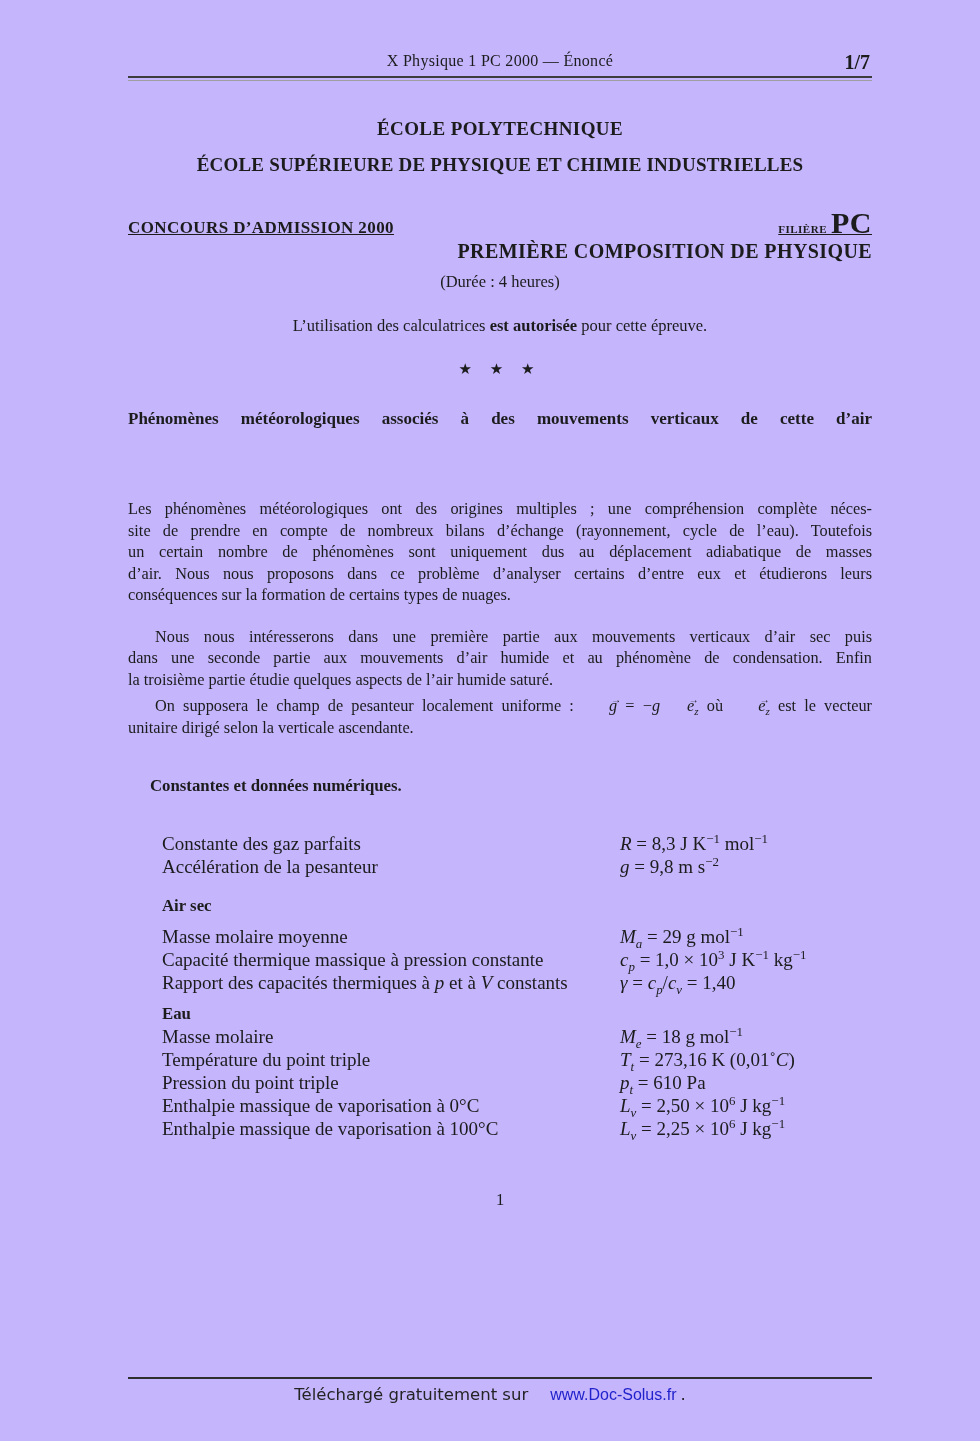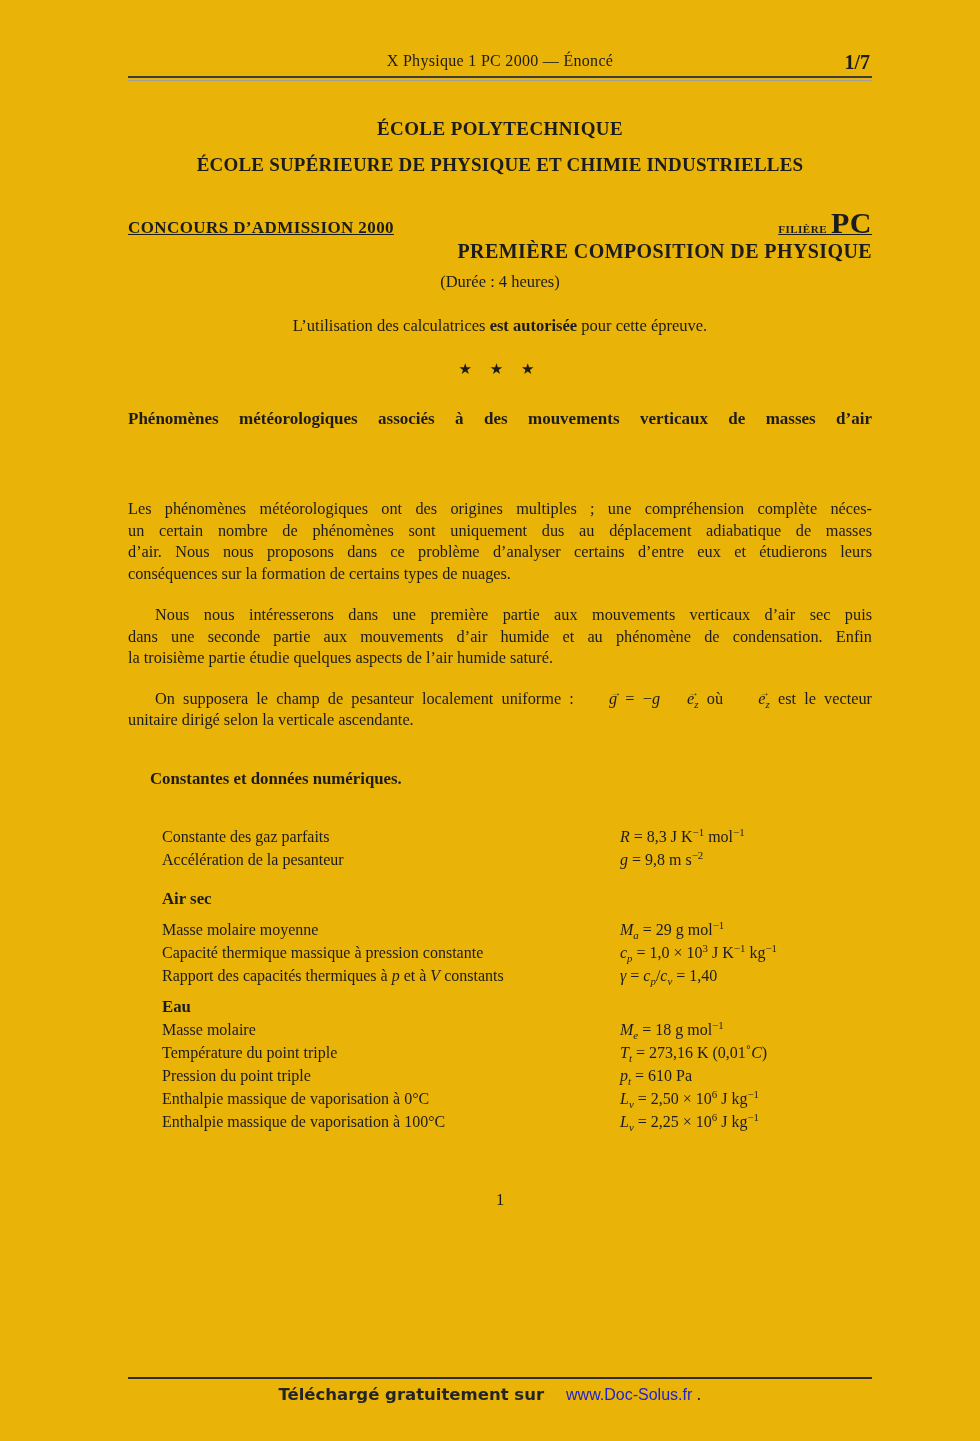--- a/index.html
+++ b/index.html
@@ -1,18 +1,18 @@
 <!DOCTYPE html>
 <html><head>
 <meta charset="utf-8">
 <title>X Physique 1 PC 2000</title>
 <style>
   html,body{margin:0;padding:0;background:#ffffff;}
   .page{
-    position:relative;width:980px;height:1441px;background:#eab308;
+    position:relative;width:980px;height:1441px;background:#c4b5fd;
     font-family:"Liberation Serif","DejaVu Serif",serif;color:#1c1c1c;
     overflow:hidden;
   }
   .content{position:absolute;left:128px;top:0;width:744px;}
 
   
   .runhead{position:relative;height:76px;border-bottom:2.5px solid #3d3d3d;}
   .runhead::after{content:"";position:absolute;left:0;right:0;bottom:-5px;height:1.5px;background:#9f9f9f;}
   .rh-title{position:absolute;left:0;right:0;bottom:6px;text-align:center;font-size:16px;letter-spacing:0.3px;}
   .rh-page{position:absolute;right:2px;bottom:2px;font-size:20px;font-weight:bold;}
@@ -31,35 +31,35 @@
   .stars{margin-top:25px;text-align:center;font-size:15px;line-height:16px;letter-spacing:7px;}
   .subject{margin-top:31px;font-weight:bold;font-size:17px;line-height:21px;text-align:justify;text-align-last:justify;}
 
   .para{font-size:16.3px;}
   .jline{line-height:21.5px;text-align:justify;text-align-last:justify;}
   .jline.last{text-align-last:left;}
   .jline.ind{text-indent:27px;}
 
   .const-heading{margin-top:37px;padding-left:22px;font-weight:bold;font-size:16.8px;line-height:21px;}
   .ctable{margin-top:36px;}
-  .crow{display:grid;grid-template-columns:458px 1fr;padding-left:34px;line-height:23px;font-size:16px;}
+  .crow{display:grid;grid-template-columns:458px 1fr;padding-left:34px;line-height:23px;font-size:19px;}
   .cvalue i{font-family:"Liberation Serif","DejaVu Serif",serif;}
   .csection{margin-top:16px;padding-left:34px;font-weight:bold;font-size:16.8px;line-height:23px;}
   .csection.eau{margin-top:8px;}
 
   sup,sub{font-size:68%;line-height:0;}
   .vec{position:relative;display:inline-block;}
   .vec::after{content:"→";position:absolute;top:-0.6em;left:50%;transform:translateX(-42%);font-size:0.6em;font-style:normal;}
 
   .pagenum{position:absolute;left:128px;width:744px;top:1190px;text-align:center;font-size:16.5px;}
   .footer-rule{position:absolute;left:128px;width:744px;top:1377px;border-top:2px solid #2e2e2e;}
   .footer{position:absolute;left:0;width:980px;top:1385px;text-align:center;font-family:"DejaVu Sans",sans-serif;font-size:16.5px;color:#242424;}
   .flink{font-family:Liberation Sans, sans-serif;font-size:16px;text-decoration:none;cursor:pointer;}
   .fsuffix{margin-left:4px;}
-  .ft{margin-right:22px;font-weight:bold;}
+  .ft{margin-right:22px;}
 </style>
 </head>
 <body>
 
 <div class="page">
   <div class="content">
 
     <div class="runhead">
       <span class="rh-title">X Physique 1 PC 2000 — Énoncé</span>
       <span class="rh-page">1/7</span>
@@ -73,36 +73,37 @@
       <span>
         <span class="filiere-label">FILIÈRE</span>
         <span class="filiere-pc">PC</span>
       </span>
     </div>
 
     <div class="exam-title">PREMIÈRE COMPOSITION DE PHYSIQUE</div>
     <div class="duree">(Durée : 4 heures)</div>
     <div class="calc">L’utilisation des calculatrices <b>est autorisée</b> pour cette épreuve.</div>
     <div class="stars">★ ★ ★</div>
-    <div class="subject">Phénomènes météorologiques associés à des mouvements verticaux de masses d’air</div>
+    <div class="subject">Phénomènes météorologiques associés à des mouvements verticaux de cette d’air</div>
 
     <div class="para" style="margin-top:69px">
       <div class="jline">Les phénomènes météorologiques ont des origines multiples ; une compréhension complète néces-</div>
+      <div class="jline">site de prendre en compte de nombreux bilans d’échange (rayonnement, cycle de l’eau). Toutefois</div>
       <div class="jline">un certain nombre de phénomènes sont uniquement dus au déplacement adiabatique de masses</div>
       <div class="jline">d’air. Nous nous proposons dans ce problème d’analyser certains d’entre eux et étudierons leurs</div>
       <div class="jline last">conséquences sur la formation de certains types de nuages.</div>
     </div>
 
     <div class="para" style="margin-top:20px">
       <div class="jline ind">Nous nous intéresserons dans une première partie aux mouvements verticaux d’air sec puis</div>
       <div class="jline">dans une seconde partie aux mouvements d’air humide et au phénomène de condensation. Enfin</div>
       <div class="jline last">la troisième partie étudie quelques aspects de l’air humide saturé.</div>
     </div>
 
-    <div class="para" style="margin-top:19px">
+    <div class="para" style="margin-top:5px">
       <div class="jline ind">On supposera le champ de pesanteur localement uniforme : <span class="vec"><i>g</i></span> = −<i>g</i><span class="vec"><i>e</i></span><sub><i>z</i></sub> où <span class="vec"><i>e</i></span><sub><i>z</i></sub> est le vecteur</div>
       <div class="jline last">unitaire dirigé selon la verticale ascendante.</div>
     </div>
 
     <div class="const-heading">Constantes et données numériques.</div>
 
     <div class="ctable">
       <div class="crow">
         <span class="clabel">Constante des gaz parfaits</span>
         <span class="cvalue"><i>R</i> = 8,3 J K<sup>−1</sup> mol<sup>−1</sup></span>

